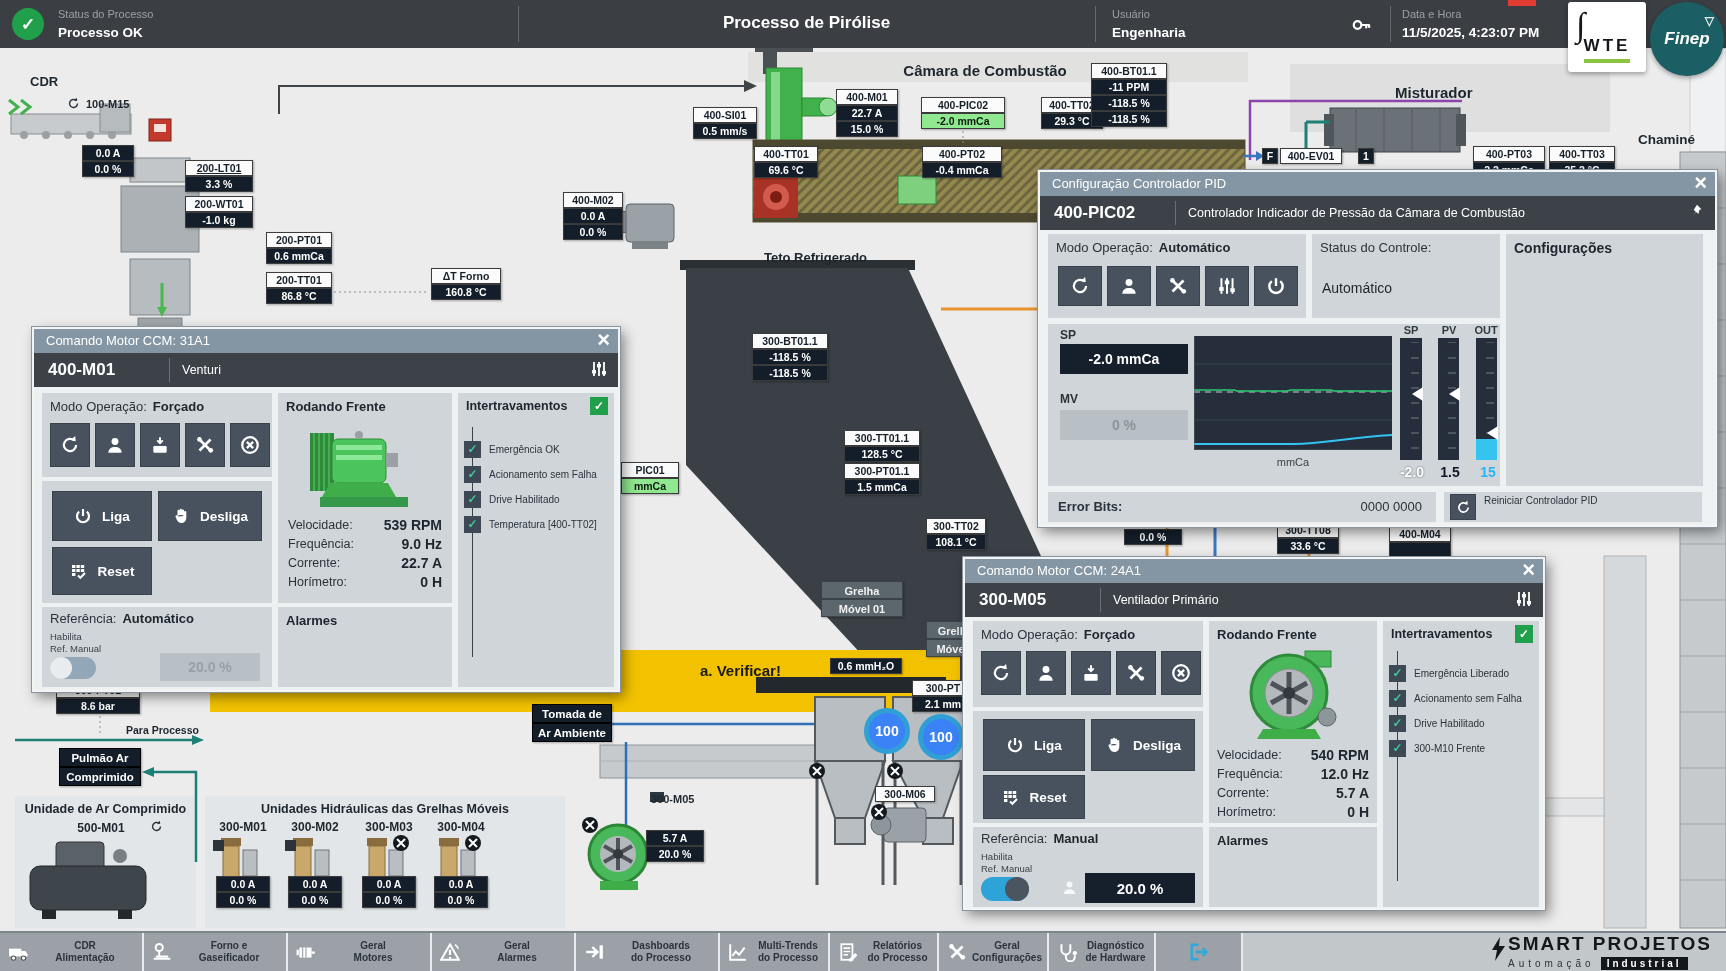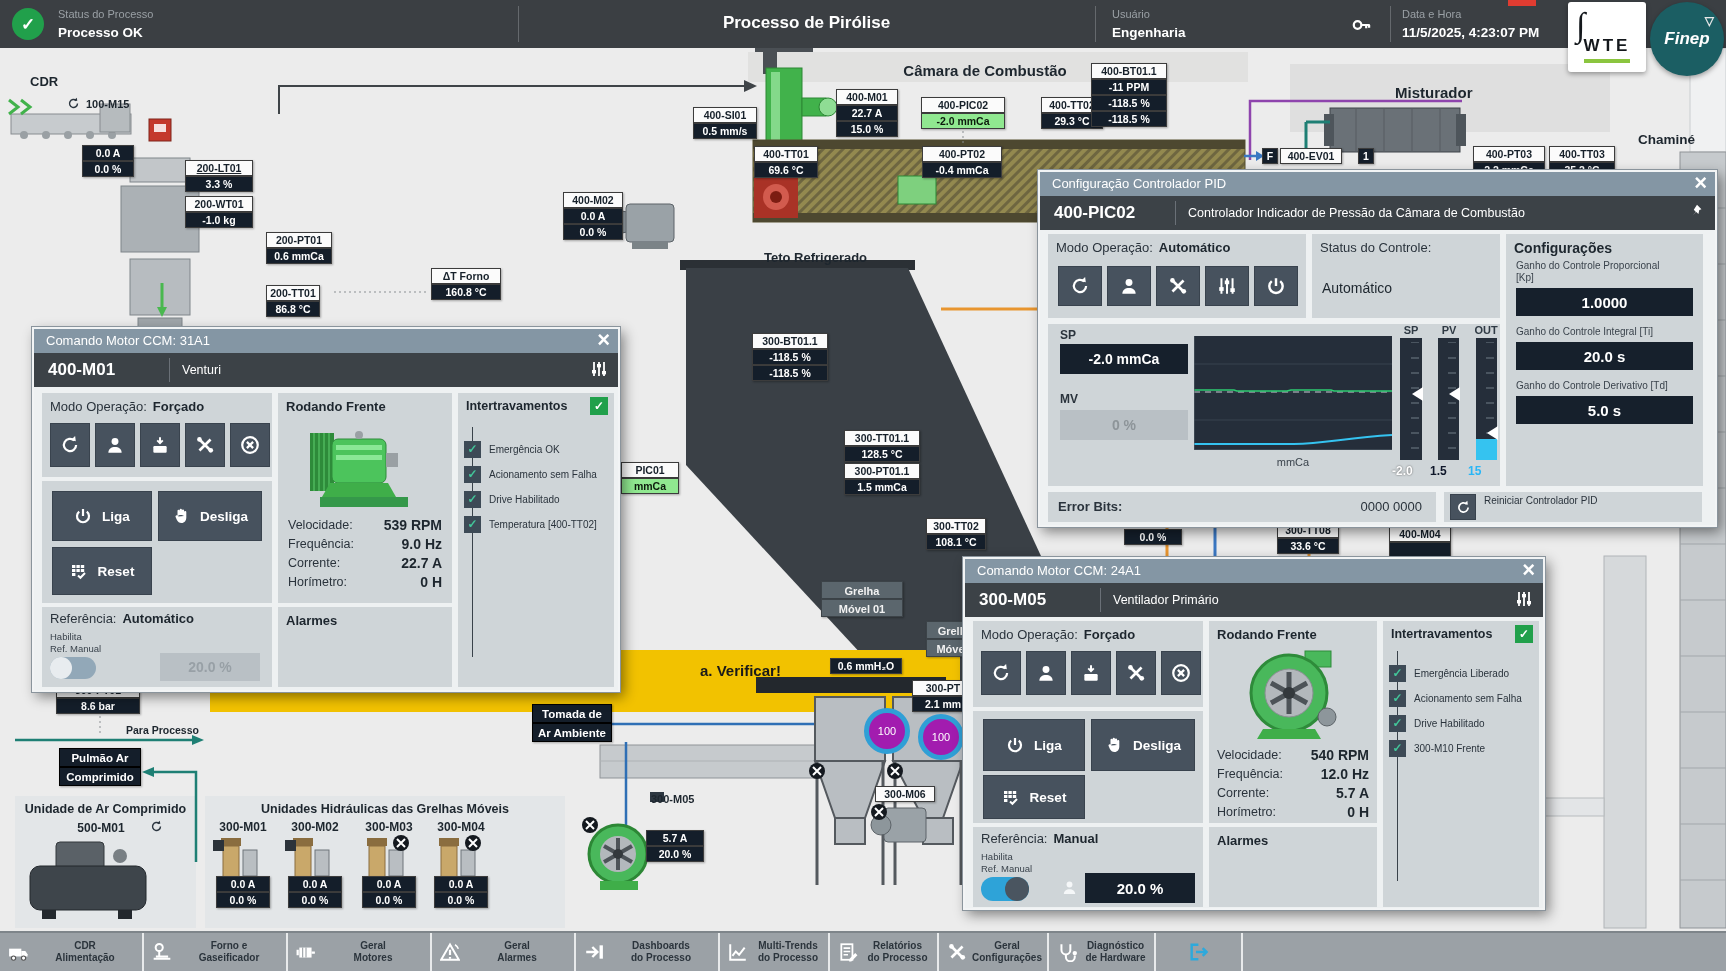--- a/index.html
+++ b/index.html
@@ -45,22 +45,22 @@
 .tag{position:absolute;z-index:5;cursor:pointer}
 .trow{height:16px;line-height:15px;text-align:center;font-size:10.5px;font-weight:bold;box-shadow:1px 1px 2px rgba(0,0,0,.3)}
 .trow.hdr{background:#fbfbfb;color:#16202a;border:1px solid #3c3c3c}
 .trow.val{background:#141e2a;color:#fff;border:1px solid #3c3c3c}
 .trow.grn{background:#90e890;color:#0d1a0d;border:1px solid #3c3c3c}
 .trow.blk{height:19px;line-height:19px;font-size:11.5px;background:#141e2a;color:#fff;border:1px solid #000}
 .trow.gry{height:18px;line-height:18px;font-size:11px;background:#5b666d;color:#f2f2f2;border:1px solid #3c4348}
 .trow.sm,.trow.big,.trow.smc{background:none;box-shadow:none;color:#1d262e;text-align:left;height:15px;line-height:15px;font-size:11px}
 .trow.big{font-size:13px;height:16px}
 .trow.smc{text-align:center;font-size:12px}
-.gauge{position:absolute;width:46px;height:46px;border-radius:50%;background:#a21caf;border:5px solid #2f9fd6;color:#fff;
- font-size:11px;font-weight:normal;display:flex;align-items:center;justify-content:center;z-index:6}
+.gauge{position:absolute;width:46px;height:46px;border-radius:50%;background:#3b82f6;border:5px solid #2f9fd6;color:#fff;
+ font-size:14px;font-weight:bold;display:flex;align-items:center;justify-content:center;z-index:6}
 .mini-ico{position:absolute;z-index:5}
 
 .dlg{position:absolute;z-index:10;background:#eef1f2;border:2px solid #f2f4f5;outline:1px solid #8a949c;box-shadow:4px 5px 12px rgba(0,0,0,.45)}
 .dlg-title{position:absolute;left:0;top:0;right:0;height:24px;background:#8496a4;color:#fff;font-size:13px;line-height:24px;padding-left:12px}
 .dlg-x{position:absolute;right:8px;top:-2px;color:#fff;font-size:22px;font-weight:bold;cursor:pointer;line-height:26px}
 .dlg-head{position:absolute;left:0;top:24px;right:0;height:34px;background:#3c4247;display:flex;align-items:center}
 .dtag{font-size:17px;font-weight:bold;color:#fff;padding:0 14px;min-width:135px}
 .dsep{width:1px;height:24px;background:#6a7077}
 .ddesc{font-size:12.5px;color:#fff;padding:0 12px;white-space:nowrap}
 .dtune{position:absolute;right:10px;top:7px}
@@ -90,21 +90,21 @@
 .fieldd{position:absolute;background:#16202c;color:#fff;font-weight:bold;font-size:14px;display:flex;align-items:center;justify-content:center;cursor:text}
 .tiny{position:absolute;font-size:9.5px;color:#3a434c}
 .gains{position:absolute;left:10px;top:26px;right:10px}
 .glbl{font-size:10px;color:#3a434c;line-height:12px;margin-bottom:4px;width:160px}
 .gfieldd{height:28px;background:#16202c;color:#fff;font-weight:bold;font-size:15px;display:flex;align-items:center;justify-content:center;margin-bottom:10px;cursor:text}
 .bar{position:absolute;background:#252e3a}
 .bar .ticks{position:absolute;right:3px;top:4px;bottom:4px;width:8px;
  background:repeating-linear-gradient(to bottom,#4a5560 0 1.5px,transparent 1.5px 15px)}
 .ptr{position:absolute;right:-1px;width:0;height:0;border-right:11px solid #fff;border-top:7px solid transparent;border-bottom:7px solid transparent}
 .blabel{position:absolute;font-size:11px;font-weight:bold;color:#2f3a44;width:34px;text-align:center;top:0}
-.bval{position:absolute;font-size:12px;font-weight:bold;width:40px;text-align:left}
+.bval{position:absolute;font-size:14px;font-weight:bold;width:40px;text-align:center}
 .c-sp{color:#fff;text-shadow:0 0 2px #555}
 .c-pv{color:#0f172a}
 .c-out{color:#29b6f6}
 </style>
 </head>
 <body>
 
 <svg id="bg" width="1726" height="971" viewBox="0 0 1726 971">
  <defs>
   <pattern id="hatch" width="7" height="7" patternUnits="userSpaceOnUse" patternTransform="rotate(45)">
@@ -302,21 +302,21 @@
       <div class="trow val">3.3 %</div>
     </div>
     <div class="tag" style="left: 185px; top: 196px; width: 68px;">
       <div class="trow hdr">200-WT01</div>
       <div class="trow val">-1.0 kg</div>
     </div>
     <div class="tag" style="left: 266px; top: 232px; width: 66px;">
       <div class="trow hdr">200-PT01</div>
       <div class="trow val">0.6 mmCa</div>
     </div>
-    <div class="tag" style="left: 266px; top: 285px; width: 54px;">
+    <div class="tag" style="left: 266px; top: 272px; width: 66px;">
       <div class="trow hdr">200-TT01</div>
       <div class="trow val">86.8 °C</div>
     </div>
     <div class="tag" style="left: 431px; top: 268px; width: 70px;">
       <div class="trow hdr">ΔT Forno</div>
       <div class="trow val">160.8 °C</div>
     </div>
     <div class="tag" style="left: 693px; top: 107px; width: 64px;">
       <div class="trow hdr">400-SI01</div>
       <div class="trow val">0.5 mm/s</div>
@@ -725,34 +725,20 @@
           </svg>
         </div>
       </div>
   </div>
   <div class="pnl" style="left:272px;top:62px;width:188px;height:84px">
     <div class="plabel"><span>Status do Controle:</span></div>
     <div class="abs" style="left:10px;top:46px;font-size:14px;color:#1d262e">Automático</div>
   </div>
   <div class="pnl" style="left:466px;top:62px;width:197px;height:252px">
     <div class="plabel"><b style="margin:0;font-size:14px">Configurações</b></div>
-    <div class="gains">
-        <div>
-          <div class="glbl">Ganho do Controle Proporcional [Kp]</div>
-          <div class="gfieldd">1.0000</div>
-        </div>
-        <div>
-          <div class="glbl">Ganho do Controle Integral [Ti]</div>
-          <div class="gfieldd">20.0 s</div>
-        </div>
-        <div>
-          <div class="glbl">Ganho do Controle Derivativo [Td]</div>
-          <div class="gfieldd">5.0 s</div>
-        </div>
-      </div>
   </div>
   <div class="pnl" style="left:8px;top:152px;width:452px;height:162px">
     <div class="abs" style="left:12px;top:4px;font-size:12px;font-weight:bold;color:#2a333c">SP</div>
     <div class="fieldd" style="left:12px;top:20px;width:128px;height:30px">-2.0 mmCa</div>
     <div class="abs" style="left:12px;top:68px;font-size:12px;font-weight:bold;color:#2a333c">MV</div>
     <div class="fieldg" style="left:12px;top:86px;width:128px;height:30px;color:#8d9499">0 %</div>
     <svg style="position:absolute;left:146px;top:12px" width="198" height="114" viewBox="0 0 198 114">
       <rect width="198" height="114" fill="#252e3a"></rect>
       <path d="M0,28 h198 M0,56 h198 M0,84 h198" stroke="#39434f"></path>
       <path d="M0,56 h198" stroke="#c2c8ce" stroke-dasharray="6,5"></path>
@@ -953,20 +939,31 @@
         </div>
         <div class="iit">
           <span class="ichk">✓</span>
           <span class="ilbl">300-M10 Frente</span>
         </div>
       </div>
   </div>
 </div>
 
 <div id="navbar">
+  <div id="brandarea">
+    <div id="brand">
+      <span id="bolt">
+          <svg width="14" height="24" viewBox="0 0 14 24">
+            <polygon points="8,0 0,13 5,13 3,24 13,9 7,9" fill="#14181c"></polygon>
+          </svg>
+        </span>
+      <div class="b1">SMART PROJETOS</div>
+      <div><span class="b2">Automação</span><span class="b3">Industrial</span></div>
+    </div>
+  </div>
 <div class="navitem" style="left: 0px; width: 144px;">
       <span class="nico">
         <svg width="20" height="20" viewBox="0 0 18 18">
           <rect x="1" y="6" width="11" height="7" fill="#fff"></rect>
           <path d="M12 8h3.6l2 3v2h-5.6z" fill="#fff"></path>
           <circle cx="5" cy="14.5" r="1.9" fill="#fff" stroke="#555"></circle>
           <circle cx="14" cy="14.5" r="1.9" fill="#fff" stroke="#555"></circle>
         </svg>
       </span>
       <span class="ntxt">

